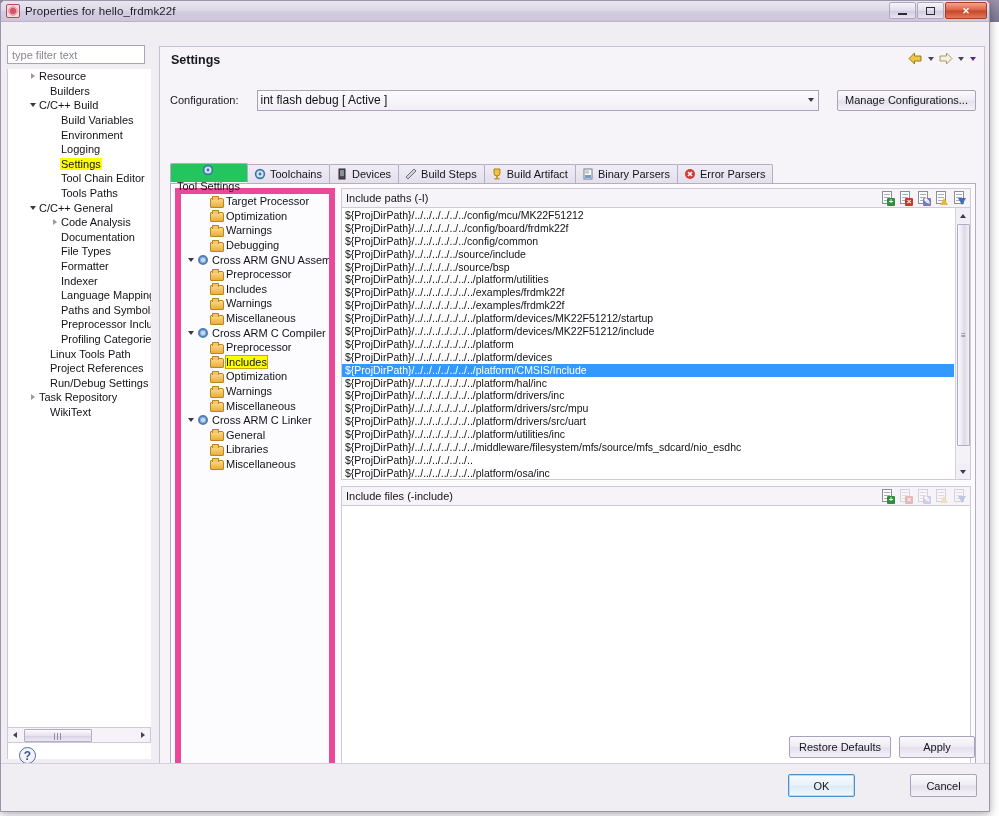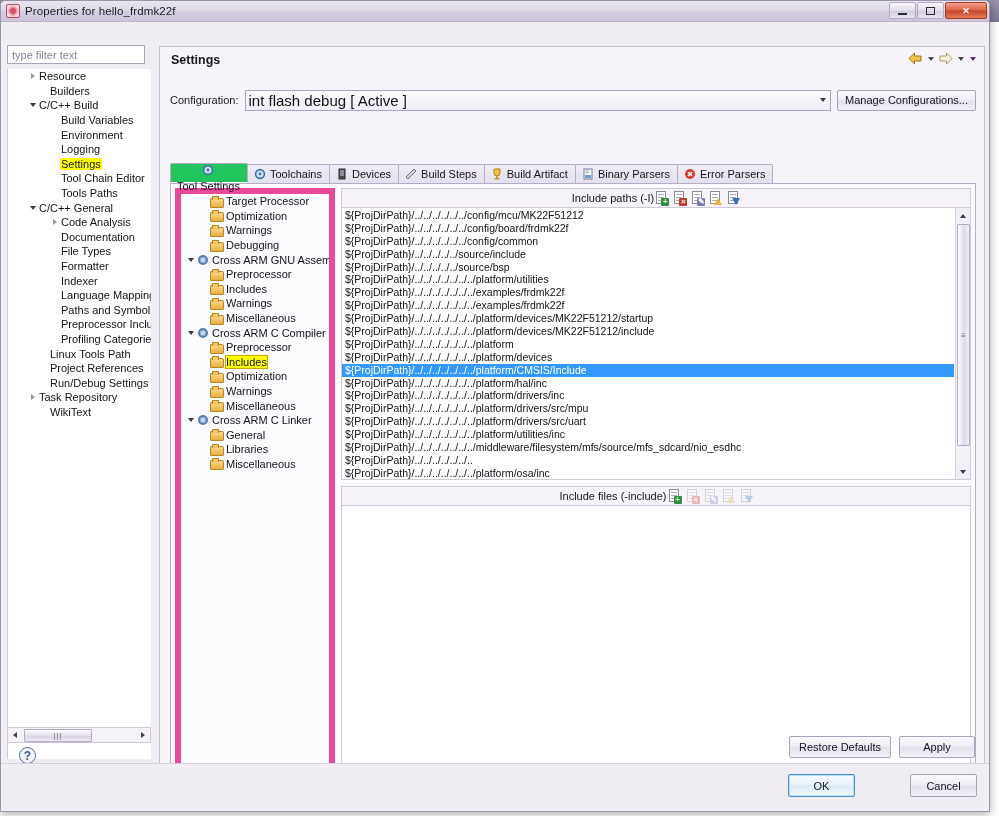--- a/index.html
+++ b/index.html
@@ -156,29 +156,29 @@
   }
   #nav-arrows { position: absolute; right: 6px; top: 3px; display: flex; align-items: center; gap: 1px; }
   .navarr { width: 17px; height: 17px; display: flex; align-items: center; justify-content: center; }
   .caret { width: 0; height: 0; border-left: 3.4px solid transparent; border-right: 3.4px solid transparent; border-top: 4.4px solid #4b4454; }
   .caret.dark { border-top-color: #5a2a7a; }
   .navcaret { width: 11px; height: 17px; display: flex; align-items: center; justify-content: center; }
 
   
   #config-row {
     position: absolute; left: 10px; top: 42px; width: 806px; height: 22px;
-    display: flex; align-items: center; gap: 6px;
+    display: flex; align-items: center; gap: 18px;
   }
   #config-label { font-size: 11px; color: #15151c; }
   #config-select {
     flex: 1; height: 21px;
     background: linear-gradient(180deg,#fbfafc 0%,#f1eff5 100%);
     border: 1px solid #aaa3bb;
     display: flex; align-items: center; padding: 8px 3px;
-    font-size: 15px; color: #111118; position: relative;
+    font-size: 12px; color: #111118; position: relative;
   }
   #config-arrow {
     position: absolute; right: 4px; top: 7px;
     width: 0; height: 0; border-left: 3.6px solid transparent; border-right: 3.6px solid transparent; border-top: 4.6px solid #3b3647;
   }
   .btn {
     height: 21px; padding: 0 7px;
     background: linear-gradient(180deg,#fafafc 0%,#efedf4 47%,#e4e0ec 52%,#f4f2f8 100%);
     border: 1px solid #a9a2ba; border-radius: 2px;
     font-size: 11px; color: #15151c;
@@ -238,21 +238,21 @@
   .gear-ic span {
     display: block; width: 10px; height: 10px; border-radius: 50%;
     border: 2px solid #4f7fb4; background: #c9dcef;
     box-shadow: 0 0 0 1px #8fb2d4 inset;
   }
 
   
   #opt-area { position: absolute; left: 170px; top: 4px; width: 630px; height: 590px; }
 
   .grp-head {
-    display: flex; align-items: center; justify-content: center;
+    display: flex; align-items: center; justify-content: space-between;
     height: 19px; padding: 0 3px 0 4px;
     font-size: 11px; color: #14141b;
     background: #f6f4f9; border: 1px solid #cfc9da; border-bottom: none;
   }
   .grp-tools { display: flex; align-items: center; gap: 3px; }
   .tb-ic { width: 15px; height: 14px; position: relative; }
   .tb-page {
     position: absolute; left: 2px; top: 0; width: 10px; height: 13px;
     background: #fdfdfd; border: 1px solid #8d8d96;
   }

